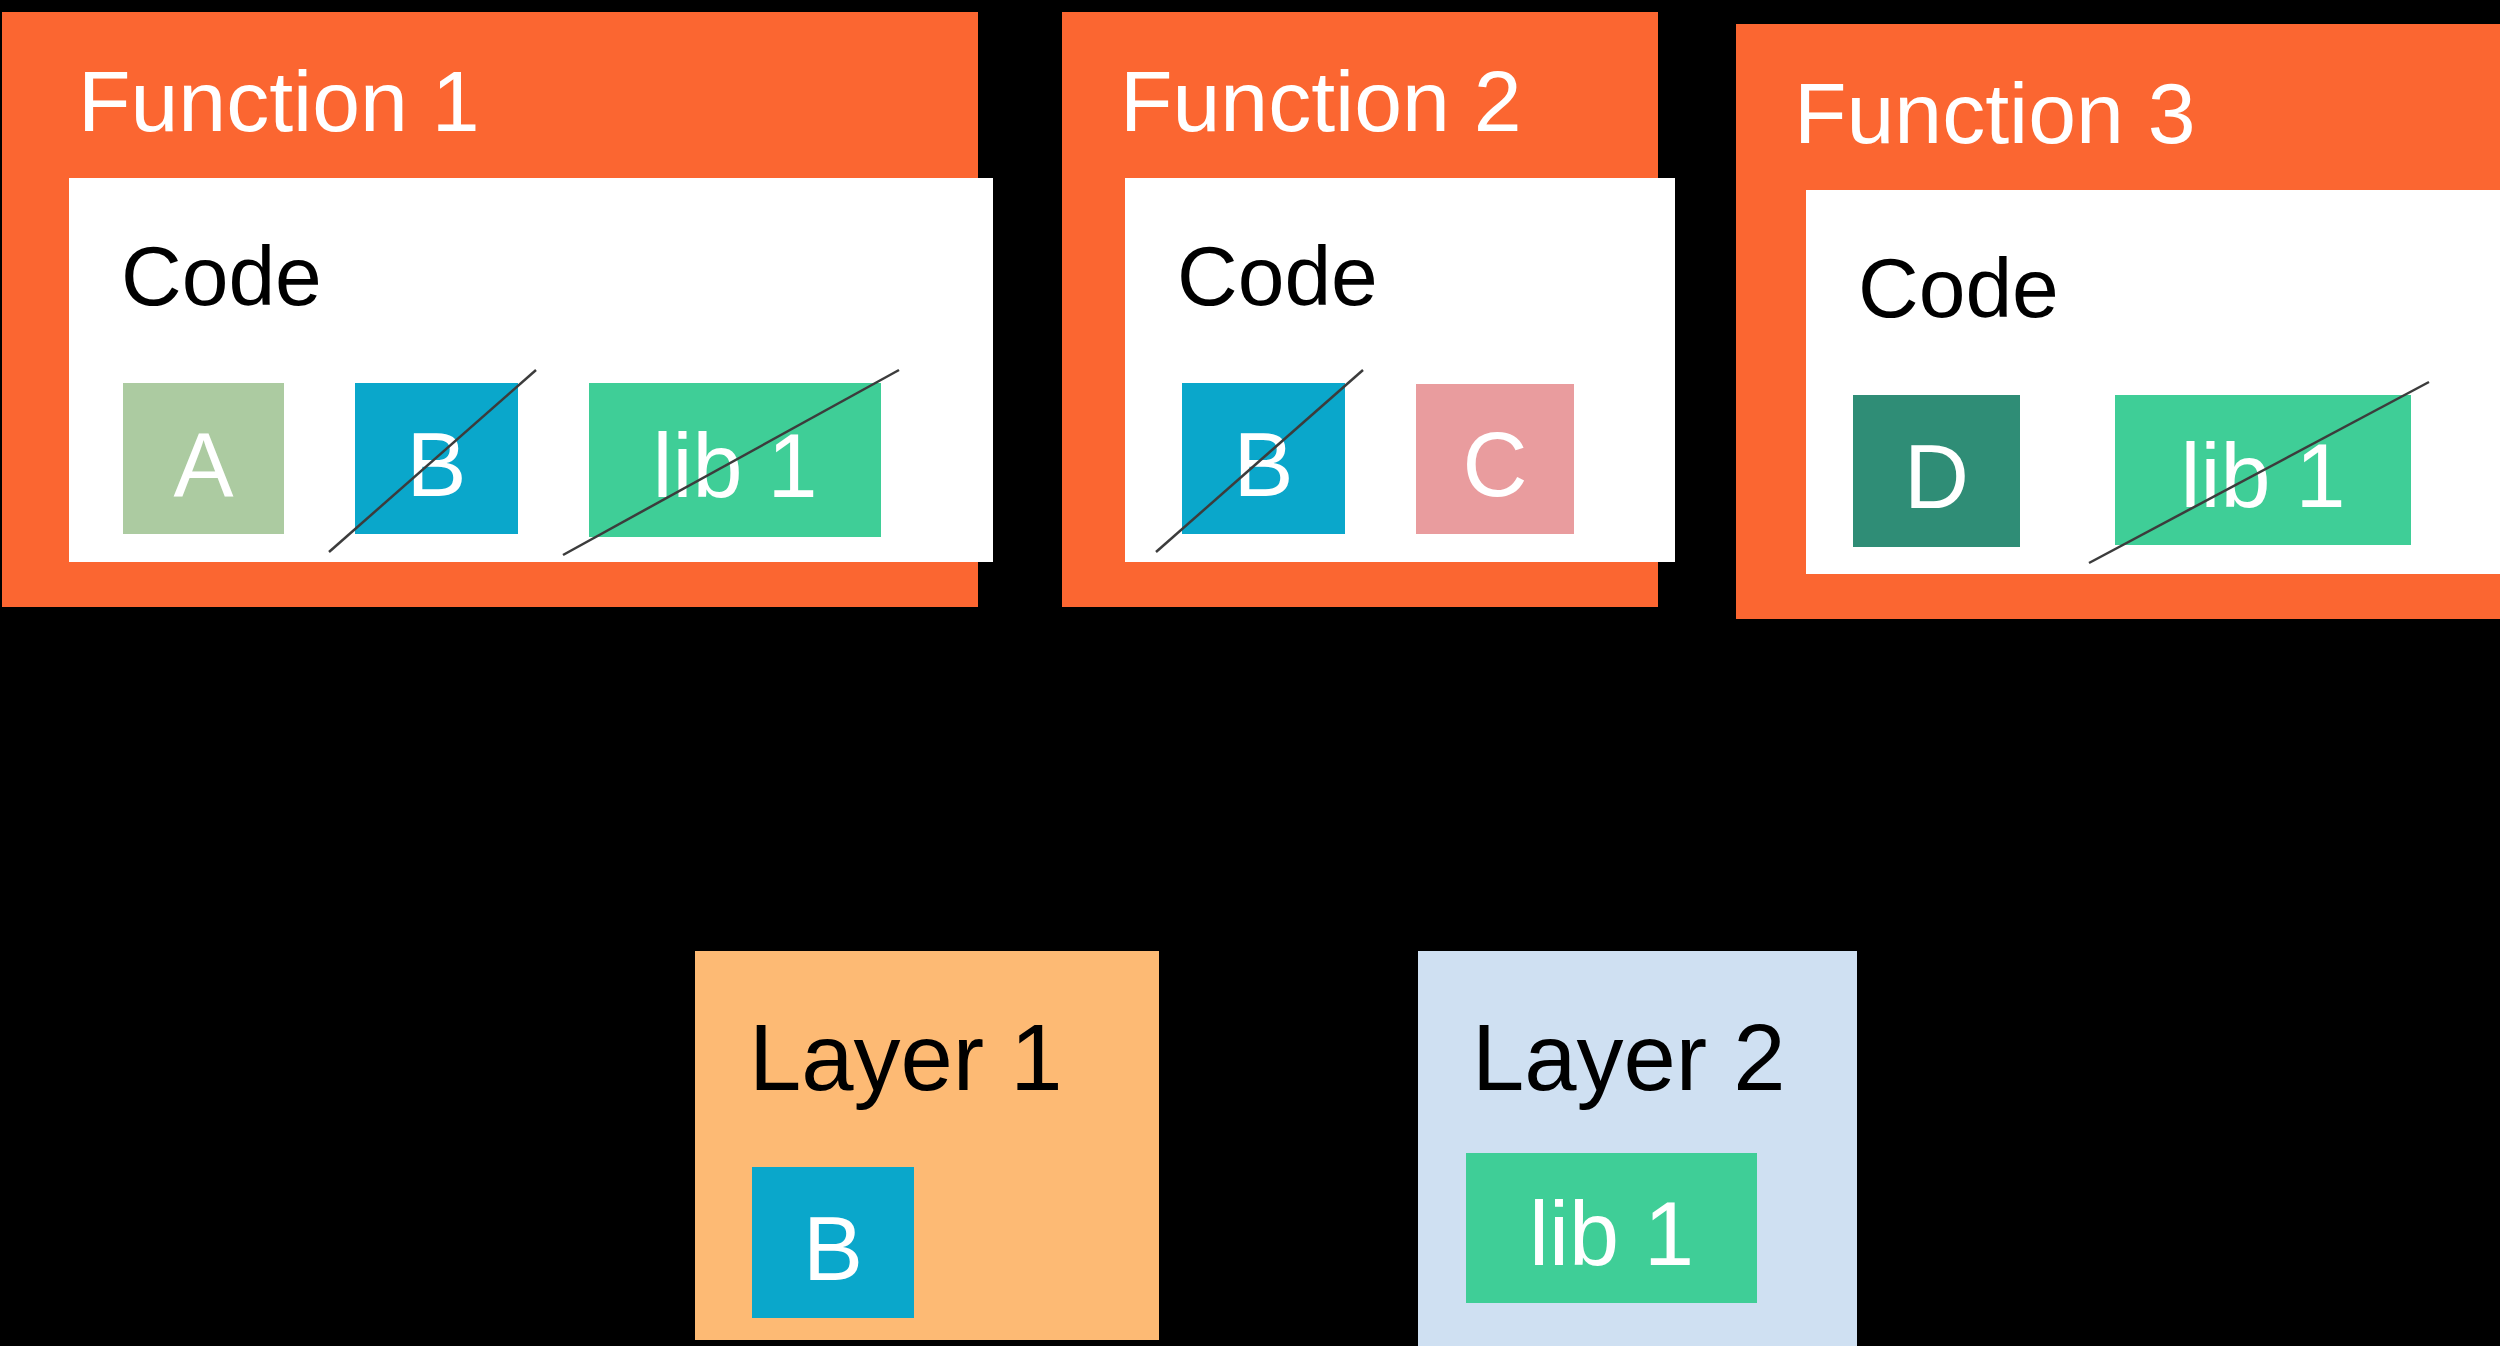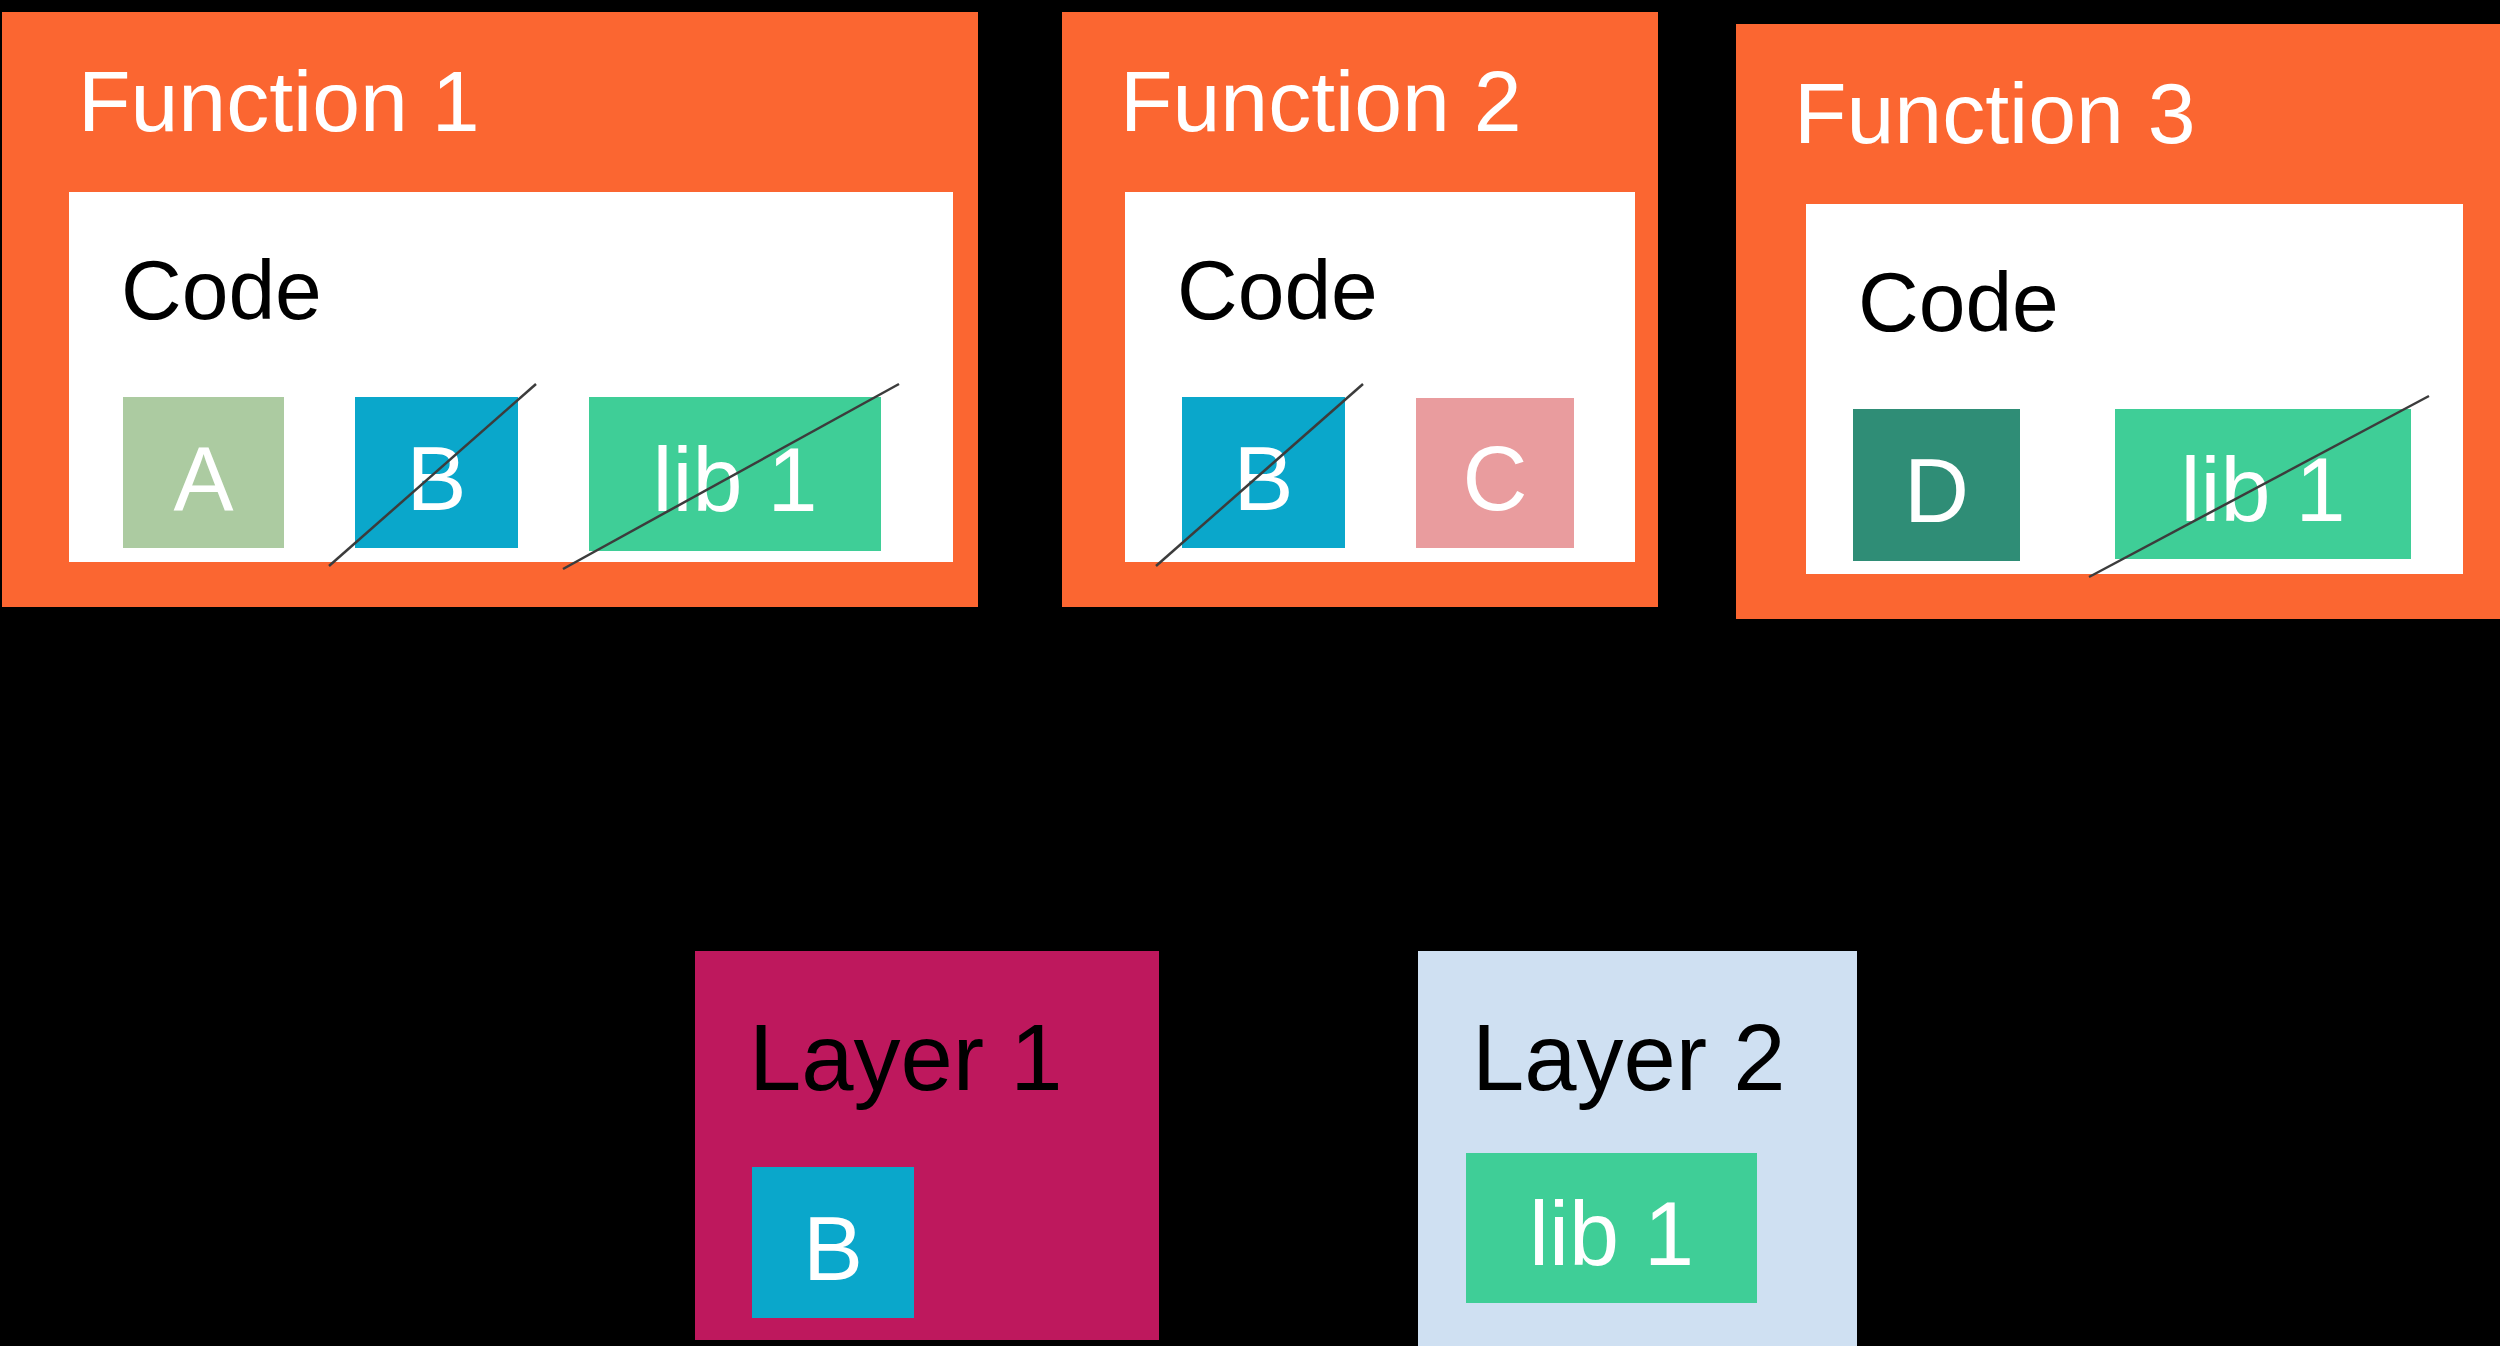--- a/index.html
+++ b/index.html
@@ -9,21 +9,21 @@
   
   .fn-box{position:absolute;top:12px;height:595px;background:#FB6631;}
   #fn1{left:2px;width:976px;}
   #fn2{left:1062px;width:596px;}
   #fn3{left:1736px;width:764px;}
 
   .fn-title{position:absolute;top:46px;left:58px;font-size:86px;line-height:1;
             color:#fff;white-space:nowrap;}
   #fn1 .fn-title{left:76px;}
 
-  .inner{position:absolute;top:180px;bottom:45px;background:#fff;}
+  .inner{position:absolute;top:166px;bottom:45px;background:#fff;padding-left:40px;}
   #fn1 .inner{left:67px;width:884px;}
   #fn2 .inner{left:63px;width:510px;}
   #fn3 .inner{left:70px;width:657px;}
 
   .code-label{position:absolute;top:56px;left:52px;font-size:84px;line-height:1;
               color:#000;white-space:nowrap;}
 
   
   .chip{position:absolute;top:205px;height:151px;display:flex;align-items:center;
         justify-content:center;color:#fff;font-size:90px;line-height:1;}
@@ -108,21 +108,21 @@
 
       <div class="chip" id="chip-f3-lib1" style="background-color: rgb(63, 206, 151);">
         <span class="chip-label">lib 1</span>
         <svg class="strike" width="344" height="185">
           <line x1="2" y1="183" x2="342" y2="2" stroke-width="2.5" stroke="#3C3C3C"></line>
         </svg>
       </div>
     </div>
   </div>
 
-  <div class="layer-box" id="layer1" style="background-color: #be185d;">
+  <div class="layer-box" id="layer1" style="background-color: #fdba74;">
     <div class="layer-title">Layer 1</div>
     <div class="chip" id="chip-l1-b" style="background-color: rgb(10, 167, 203);">
       <span class="chip-label">B</span>
     </div>
   </div>
 
   <div class="layer-box" id="layer2" style="background-color: rgb(207, 224, 242);">
     <div class="layer-title">Layer 2</div>
     <div class="chip" id="chip-l2-lib1" style="background-color: rgb(63, 206, 151);">
       <span class="chip-label">lib 1</span>

